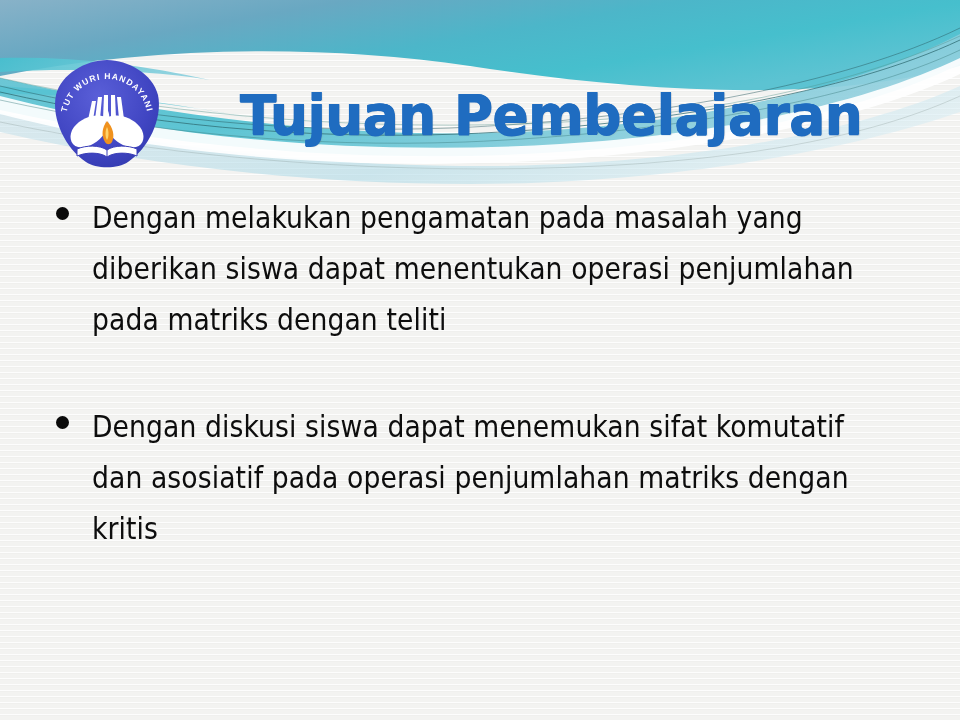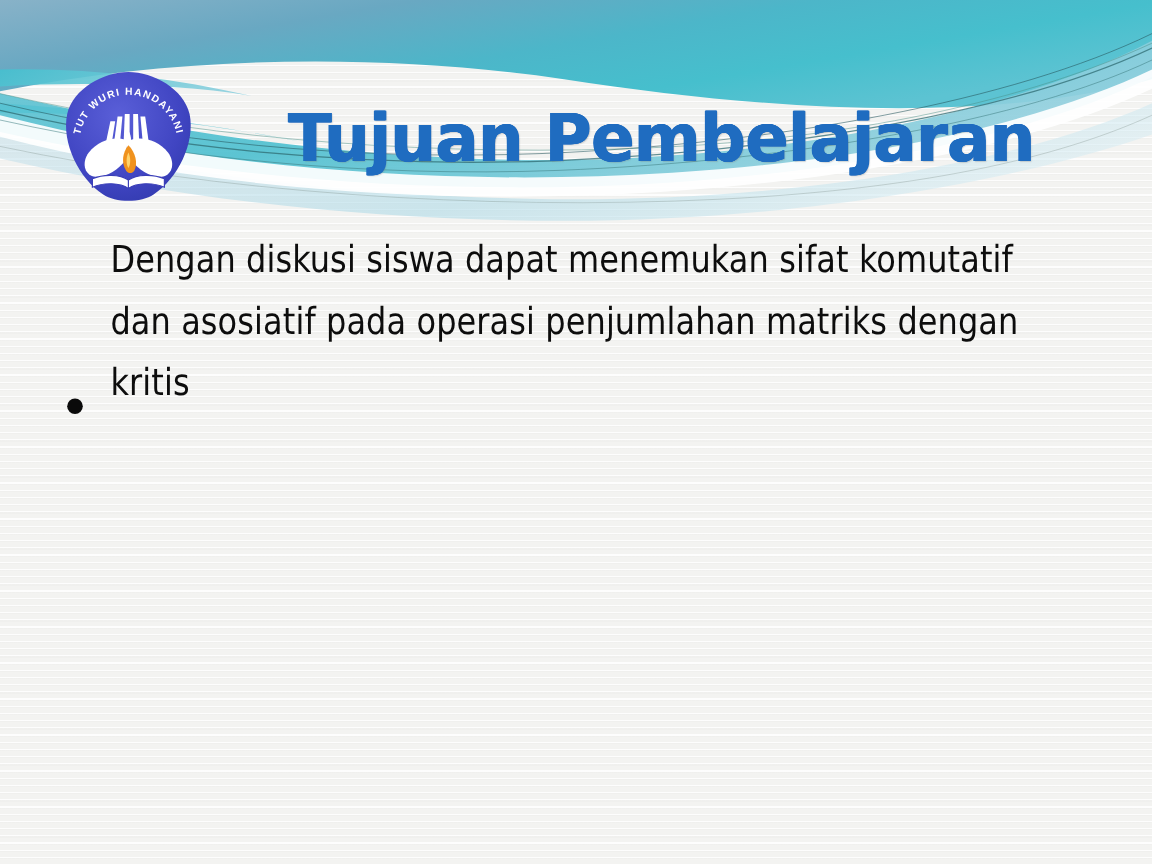--- a/index.html
+++ b/index.html
@@ -90,21 +90,21 @@
     top: 192px;
     width: 880px;
     z-index: 5;
   }
 
   .bullet-row {
     display: flex;
     align-items: flex-start;
     margin-bottom: 56px;
   }
-  .bullet-row:last-child { margin-bottom: 0; align-items: flex-end; }
+  .bullet-row:last-child { margin-bottom: 0; }
 
   .bullet-dot {
     flex: 0 0 auto;
     width: 13px;
     height: 13px;
     border-radius: 50%;
     background: #0a0a0a;
     margin-top: 15px;
     margin-right: 23px;
   }
@@ -248,20 +248,24 @@
       <path d="M27,92 C36,88 50,88 57,93 C64,88 78,88 87,92
                L87,99 C78,95 64,95 57,100 C50,95 36,95 27,99 Z" fill="#ffffff" stroke="#3b3fb8" stroke-width="1"></path>
       <path d="M57,93 L57,100" stroke="#3b3fb8" stroke-width="1"></path>
     </svg>
   </div>
 
   <div class="title">Tujuan Pembelajaran</div>
 
   <div class="body">
 
+    <div class="bullet-row">
+      <span class="bullet-dot"></span>
+      <div class="bullet-text">Dengan melakukan pengamatan pada masalah yang diberikan siswa dapat menentukan operasi penjumlahan pada matriks dengan teliti</div>
+    </div>
 
     <div class="bullet-row">
       <span class="bullet-dot"></span>
       <div class="bullet-text">Dengan diskusi siswa dapat menemukan sifat komutatif dan asosiatif pada operasi penjumlahan matriks dengan kritis</div>
     </div>
 
   </div>
 
 
 </div>

